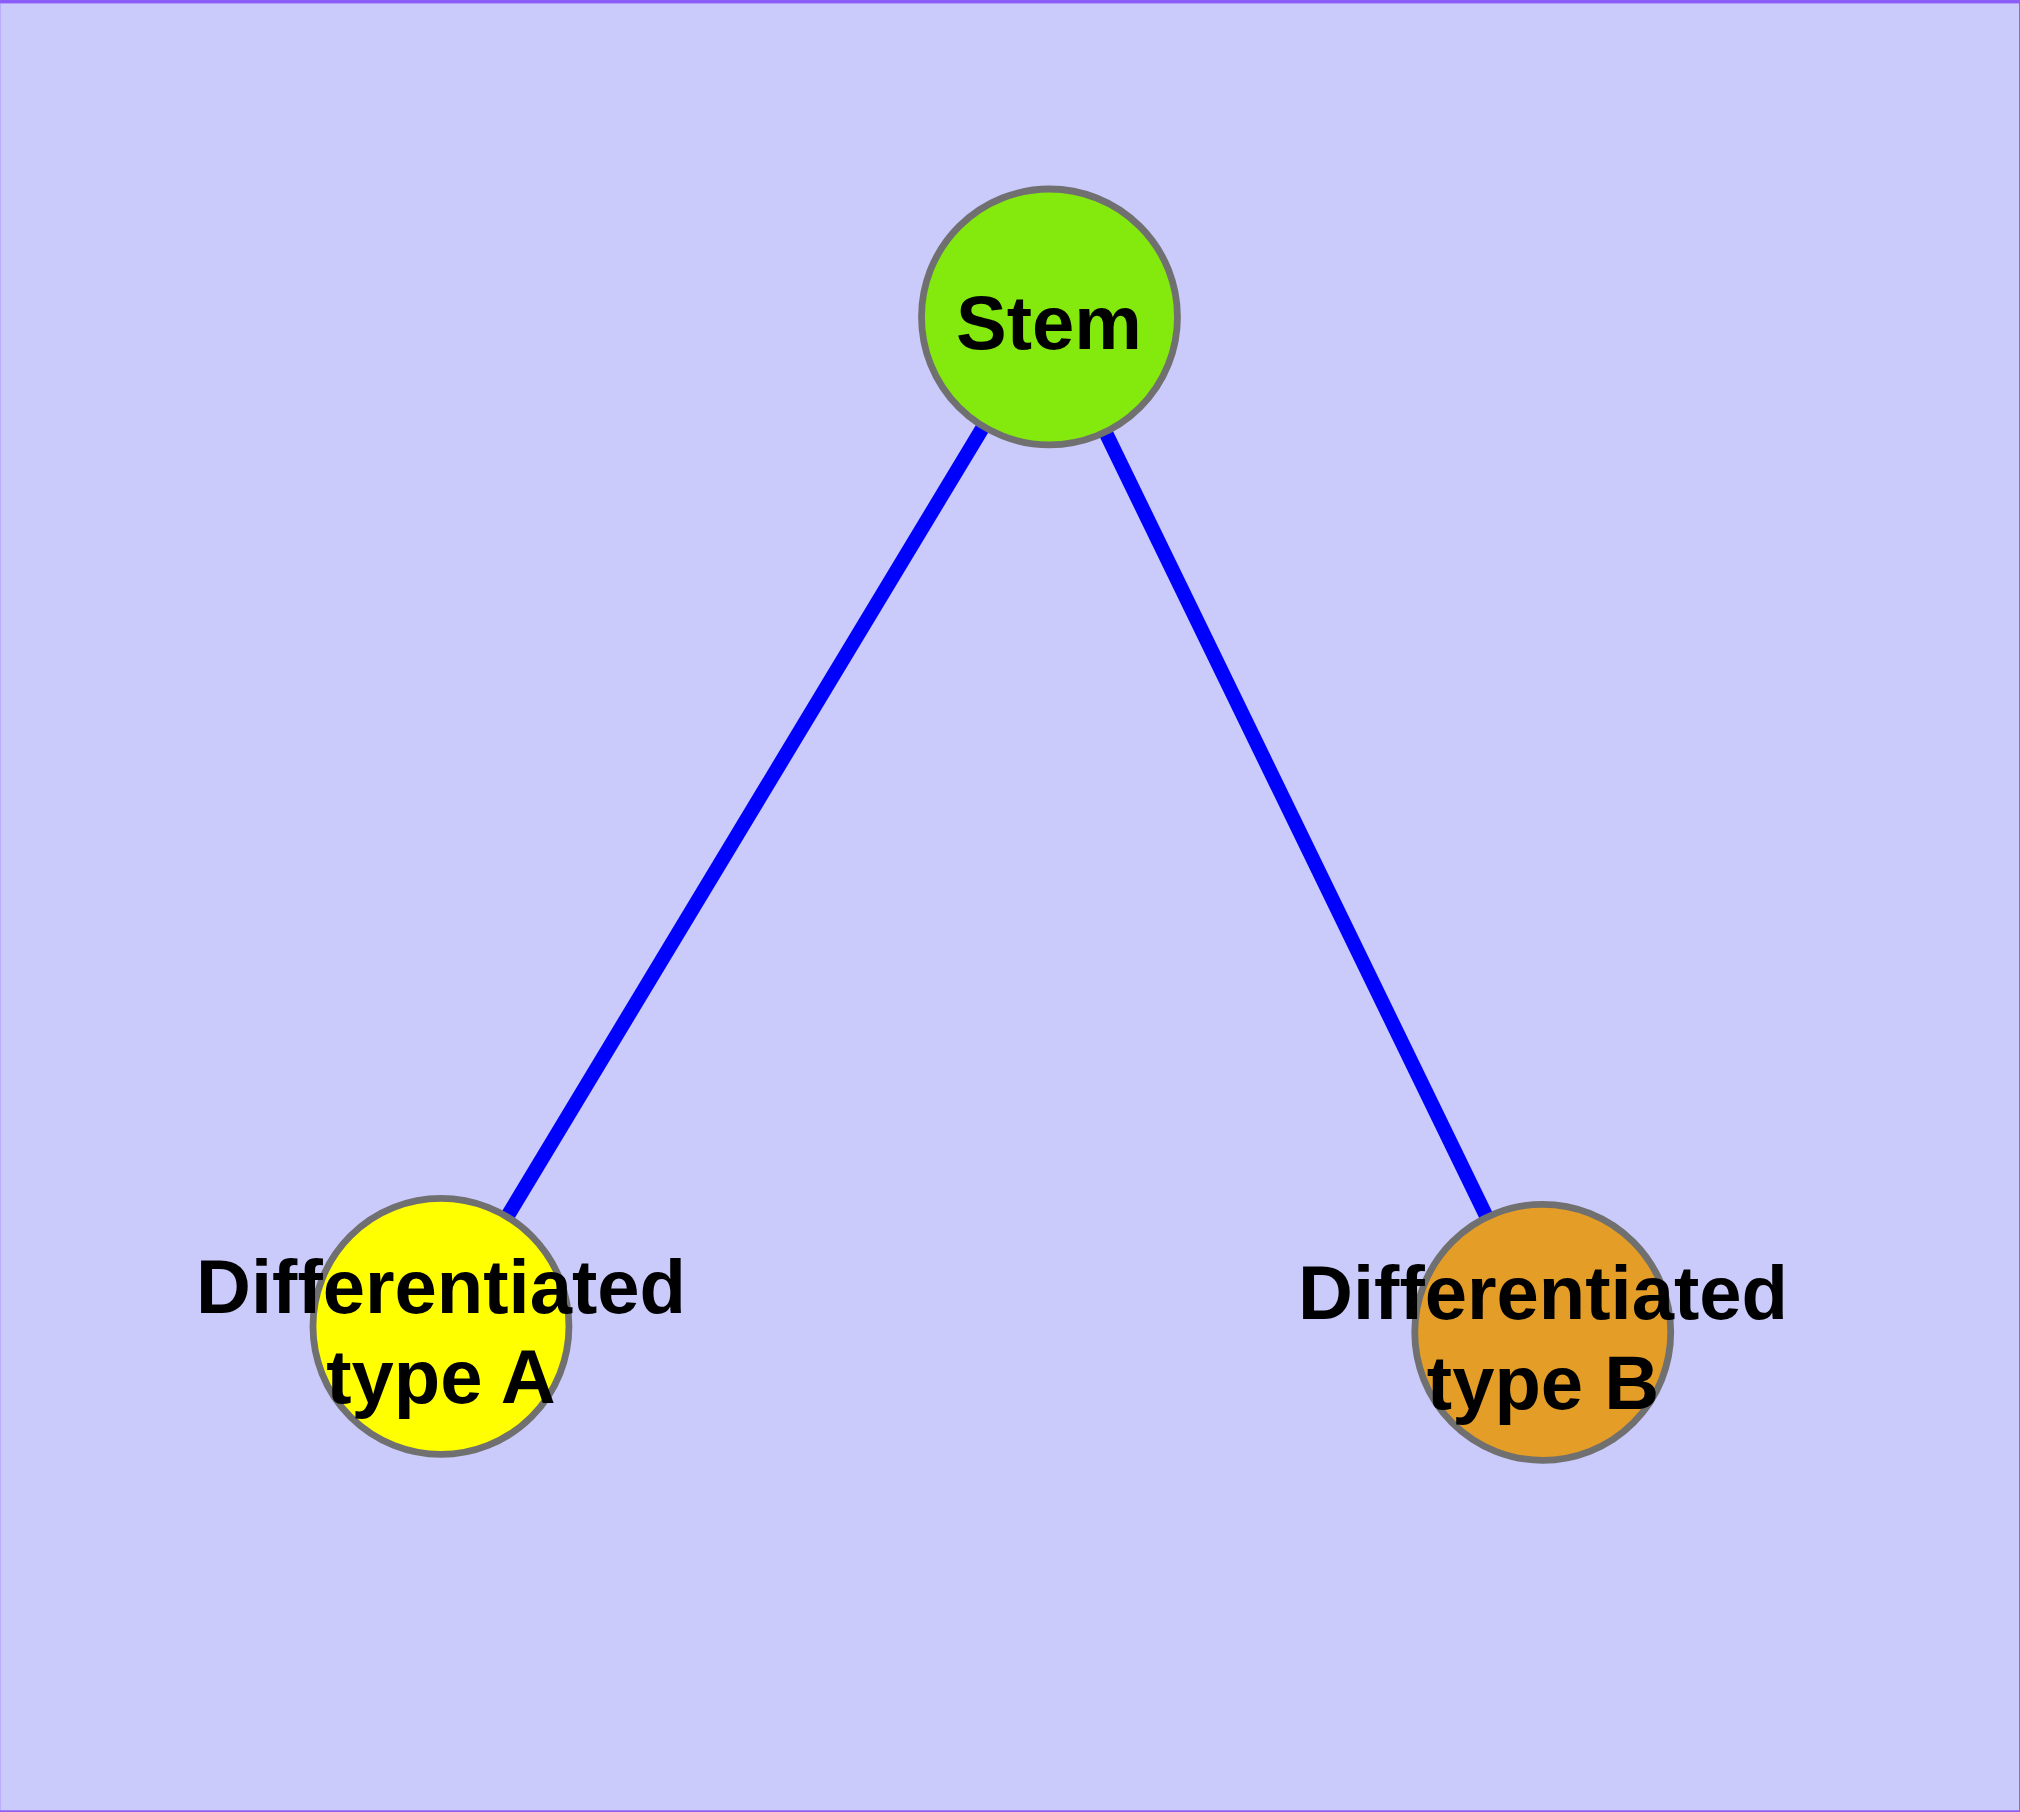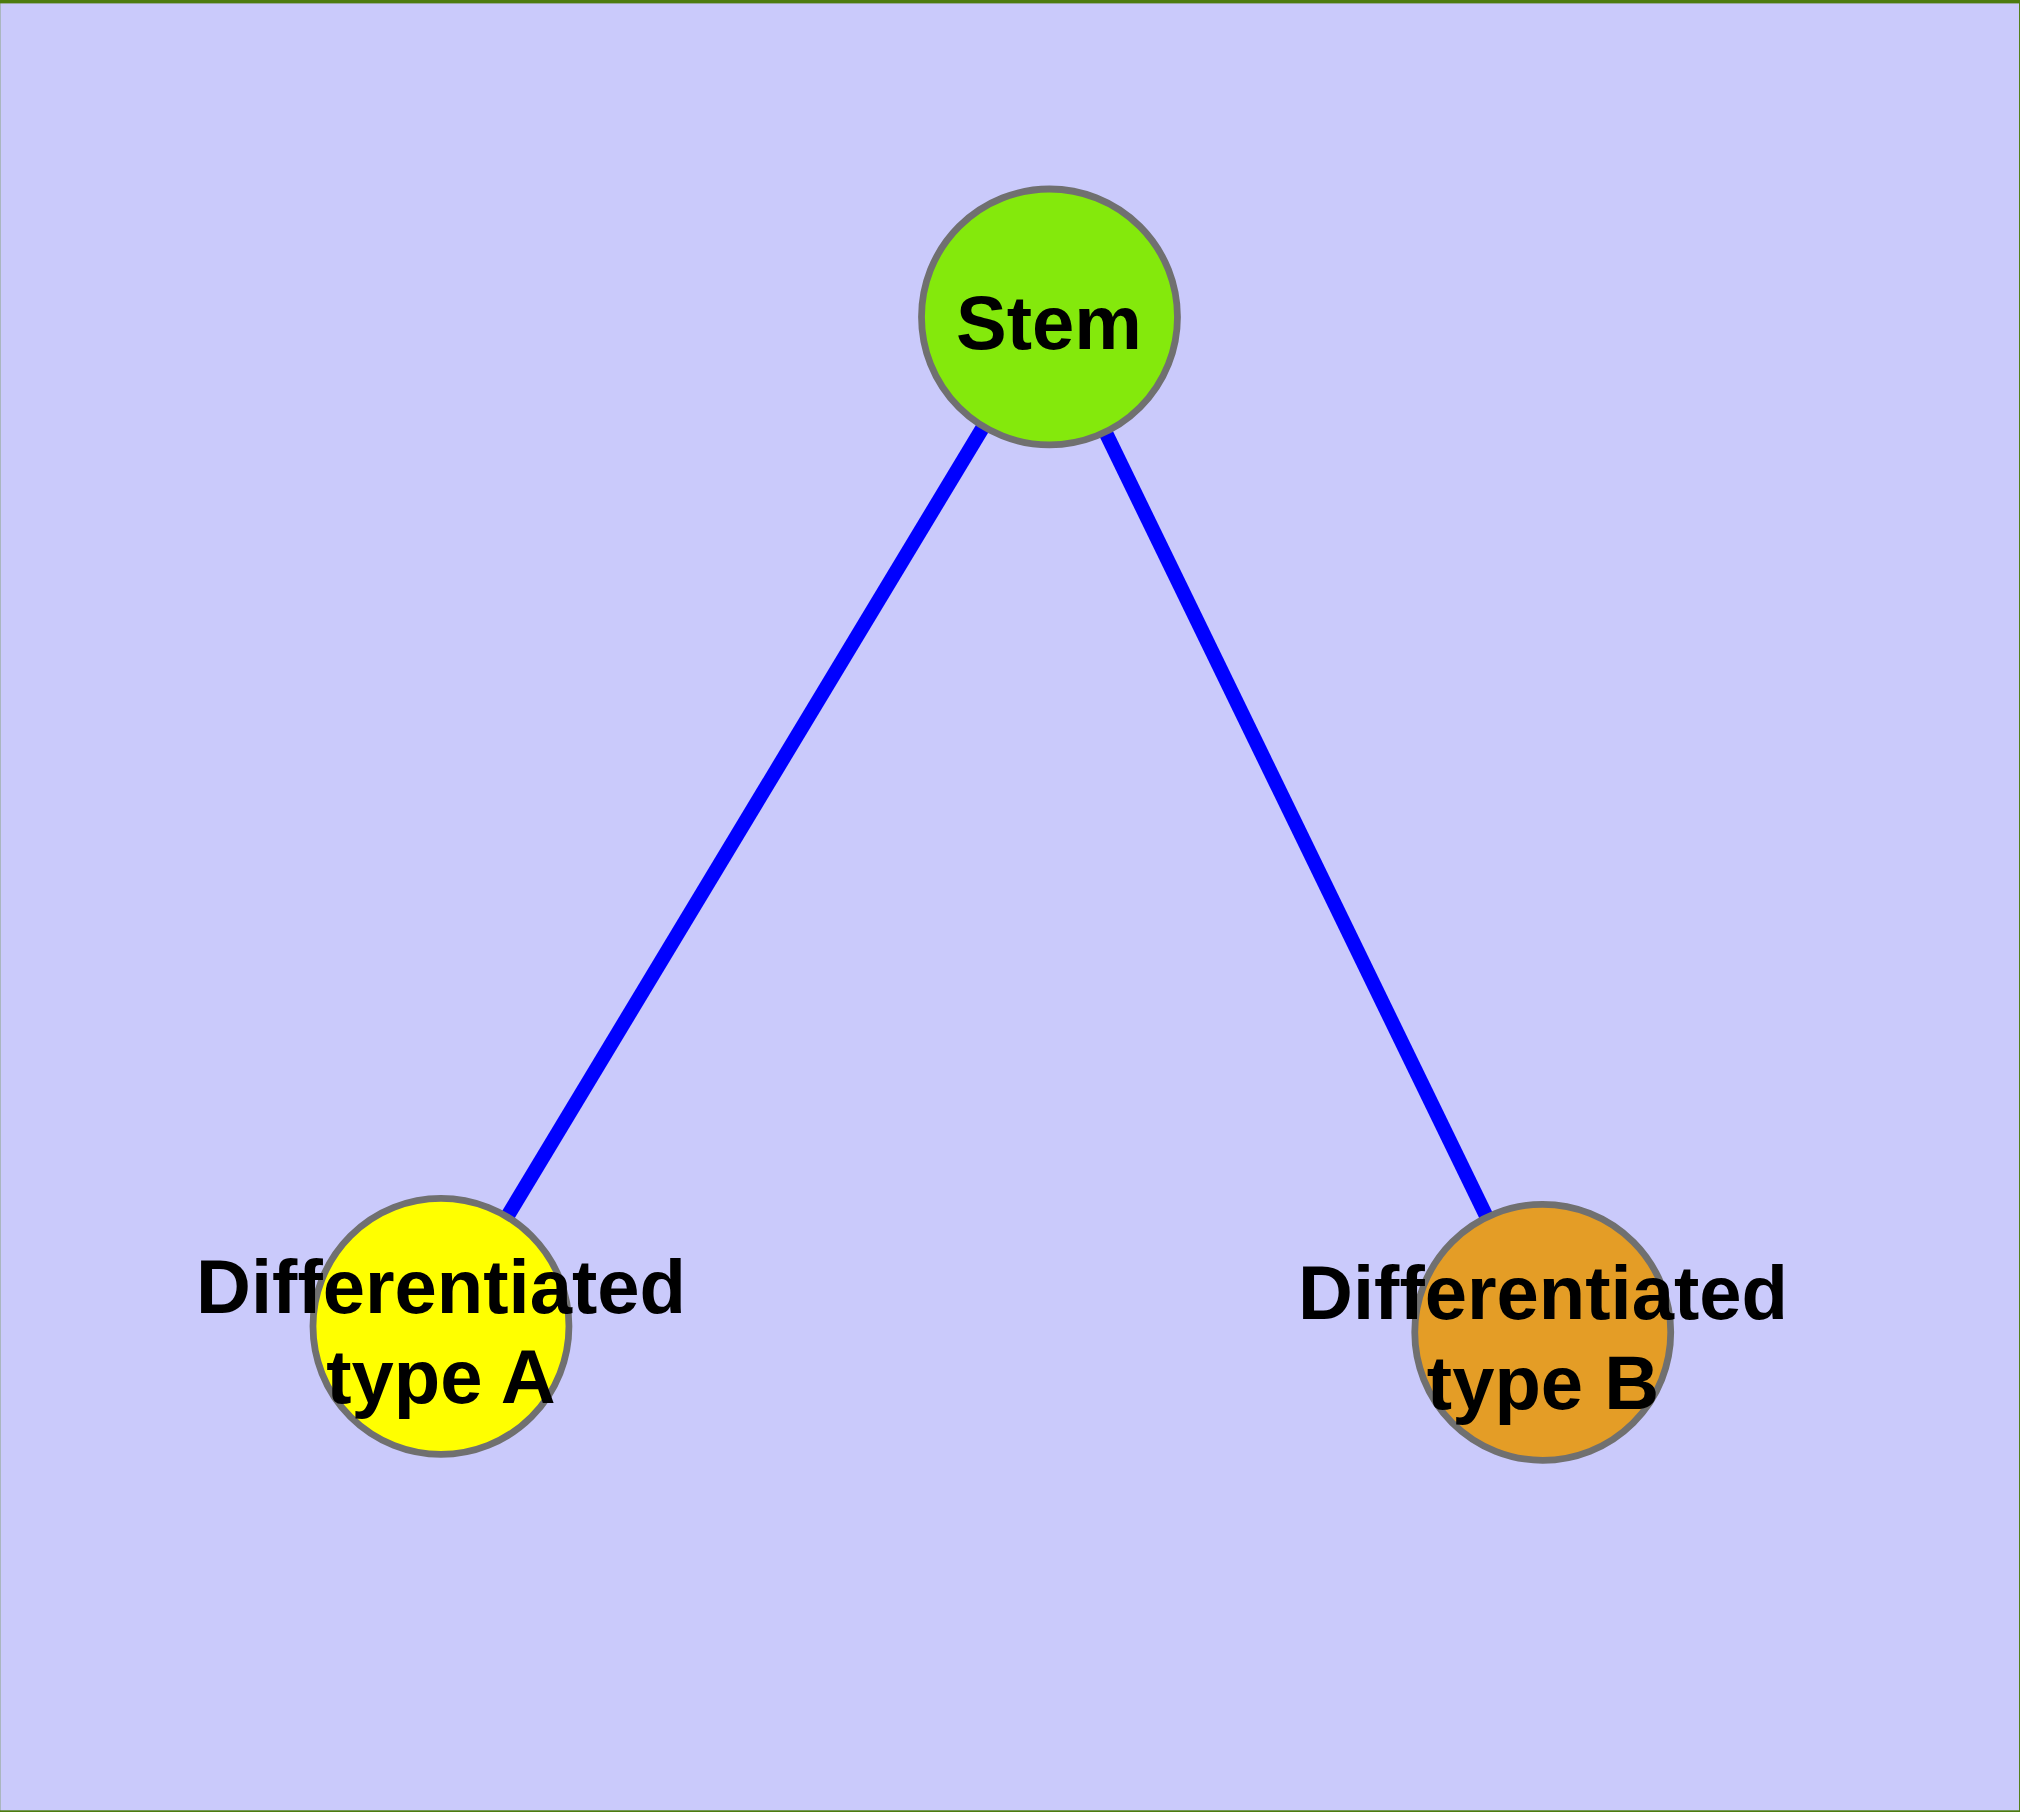--- a/index.html
+++ b/index.html
@@ -5,21 +5,21 @@
   html, body {
     margin: 0;
     padding: 0;
     background: #ffffff;
     font-family: "Liberation Sans", sans-serif;
   }
   .stage {
     position: relative;
     width: 2021px;
     height: 1812px;
-    background: #4d7c0f;
+    background: #8b5cf6;
     overflow: hidden;
   }
   #graph-svg {
     position: absolute;
     left: 0;
     top: 0;
     display: block;
   }
   .node-label {
     position: absolute;

